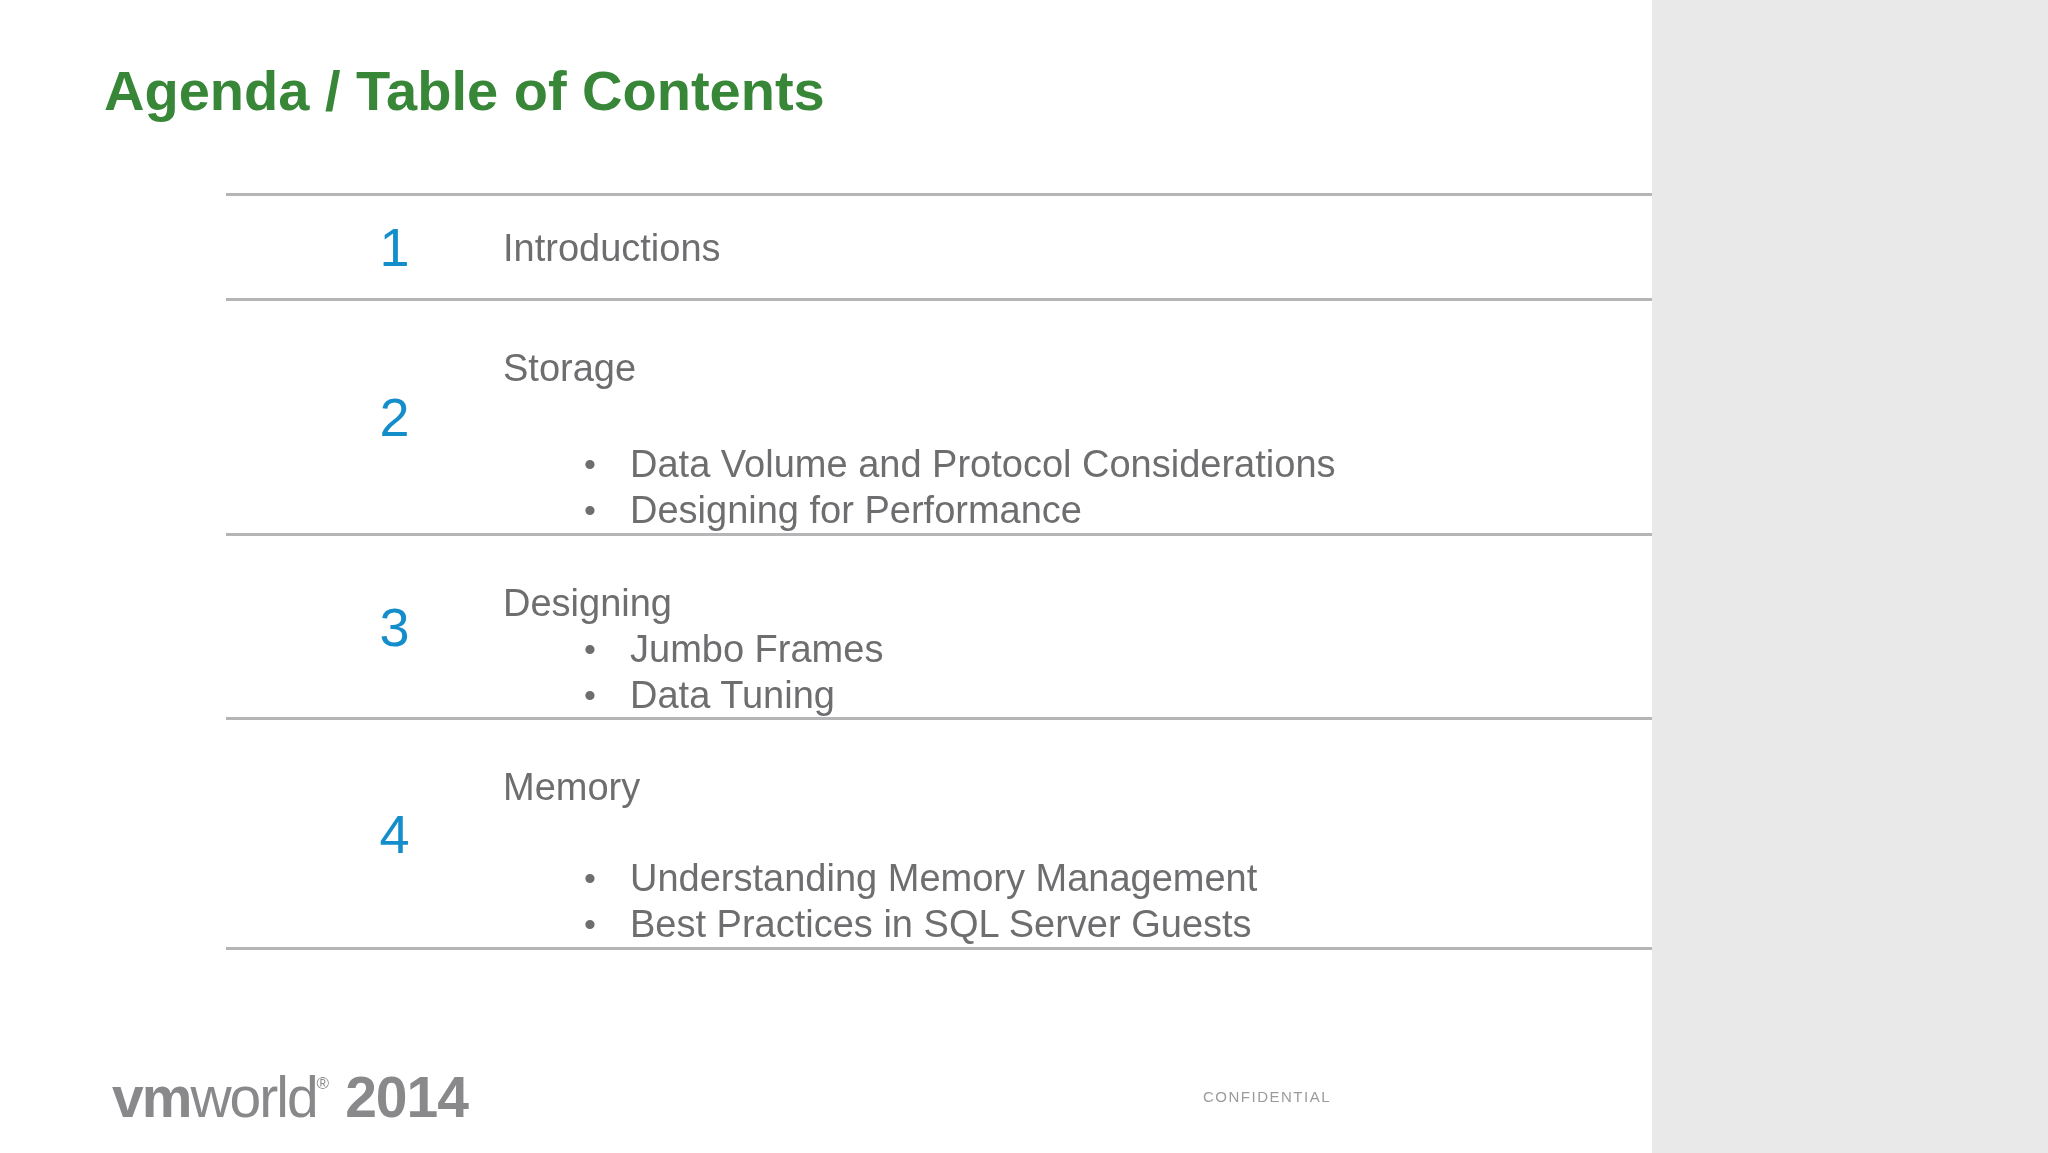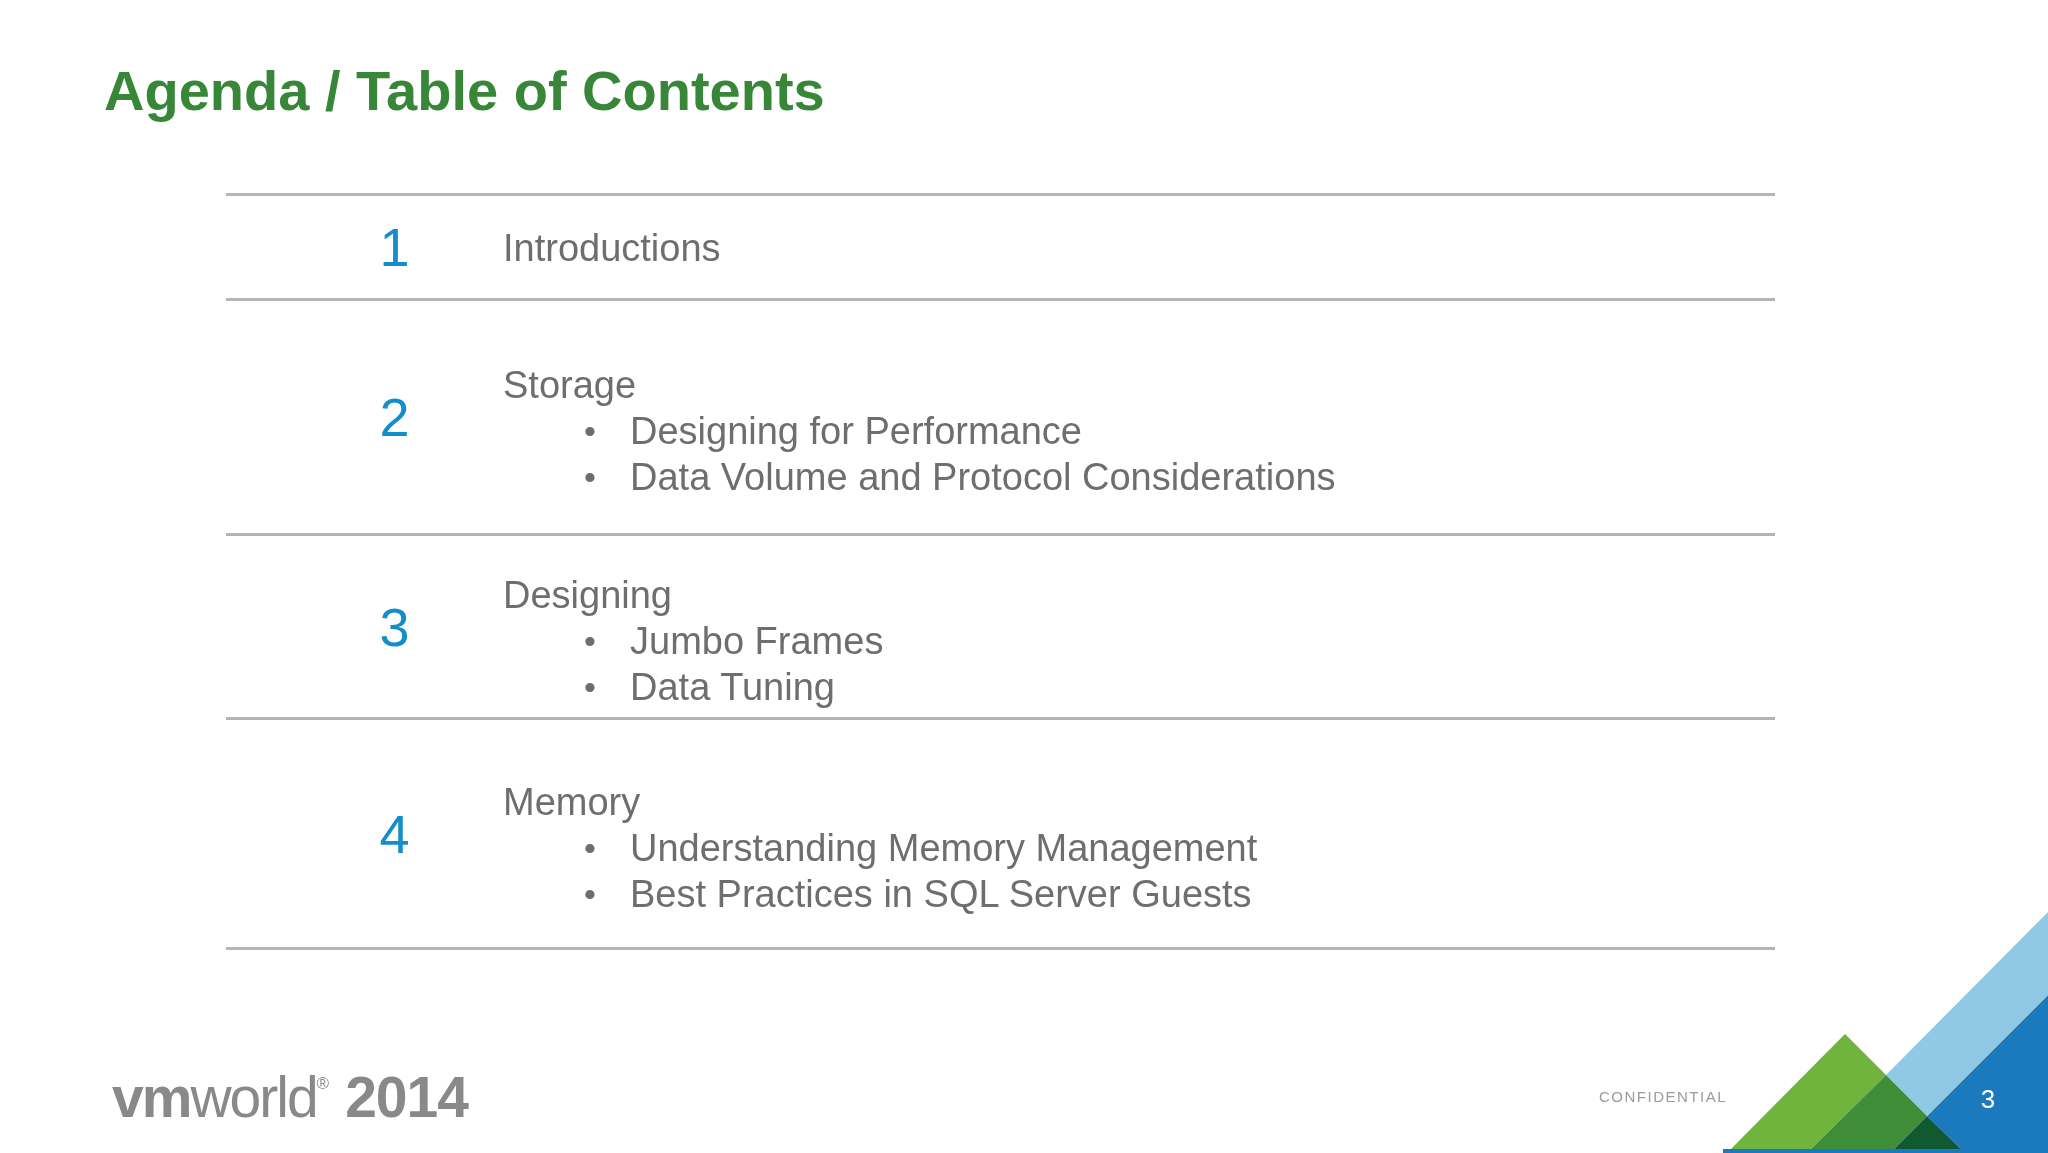--- a/index.html
+++ b/index.html
@@ -13,21 +13,21 @@
     --corner-mid-green:#3E8D37;
     --corner-dark-green:#115930;
     --logo-gray:#89898C;
     --confidential-gray:#9B9B9B;
     --page-number-white:#FFFFFF;
   }
   *{margin:0;padding:0;box-sizing:border-box;}
   html,body{background:#e9e9e9;}
   body{font-family:"Liberation Sans","DejaVu Sans",sans-serif;}
   .slide{
-    position:relative;width:2048px;height:1153px;background:#ffffff;overflow:hidden;
+    position:relative;width:1652px;height:1153px;background:#ffffff;overflow:hidden;
   }
   .slide-title{
     position:absolute;left:104px;top:58px;
     font-size:56px;font-weight:700;color:var(--title-green);
     letter-spacing:0px;white-space:nowrap;
   }
   .agenda{
     position:absolute;left:226px;top:193px;width:1549px;
   }
   .row{
@@ -36,22 +36,22 @@
   .row:nth-child(1){height:105px;}
   .row:nth-child(2){height:235px;}
   .row:nth-child(3){height:184px;}
   .row:nth-child(4){height:233px;border-bottom:3px solid var(--divider-gray);}
   .num{
     width:277px;flex:0 0 277px;display:flex;align-items:center;justify-content:center;
     padding-left:60px;
     font-size:54px;color:var(--number-blue);font-weight:400;
   }
   .content{
-    flex:1;display:flex;flex-direction:column;justify-content:center;
-    padding-top:28px;color:var(--body-gray);font-size:38px;line-height:46px;
+    flex:1;display:flex;flex-direction:column;justify-content:space-between;
+    padding-top:44px;color:var(--body-gray);font-size:38px;line-height:46px;
   }
   .row.single .content{justify-content:center;padding-top:2px;}
   .sec-title{white-space:nowrap;}
   ul.bullets{list-style:none;}
   ul.bullets li{
     position:relative;padding-left:127px;white-space:nowrap;
   }
   ul.bullets li::before{
     content:"\2022";
     position:absolute;left:81px;top:0;
@@ -94,22 +94,22 @@
       <div class="sec-title">Introductions</div>
 
     </div>
   </div>
 
   <div class="row">
     <div class="num">2</div>
     <div class="content">
       <div class="sec-title">Storage</div>
       <ul class="bullets">
+            <li>Data Volume and Protocol Considerations</li>
             <li>Designing for Performance</li>
-            <li>Data Volume and Protocol Considerations</li>
           </ul>
     </div>
   </div>
 
   <div class="row">
     <div class="num">3</div>
     <div class="content">
       <div class="sec-title">Designing</div>
       <ul class="bullets">
             <li>Jumbo Frames</li>

